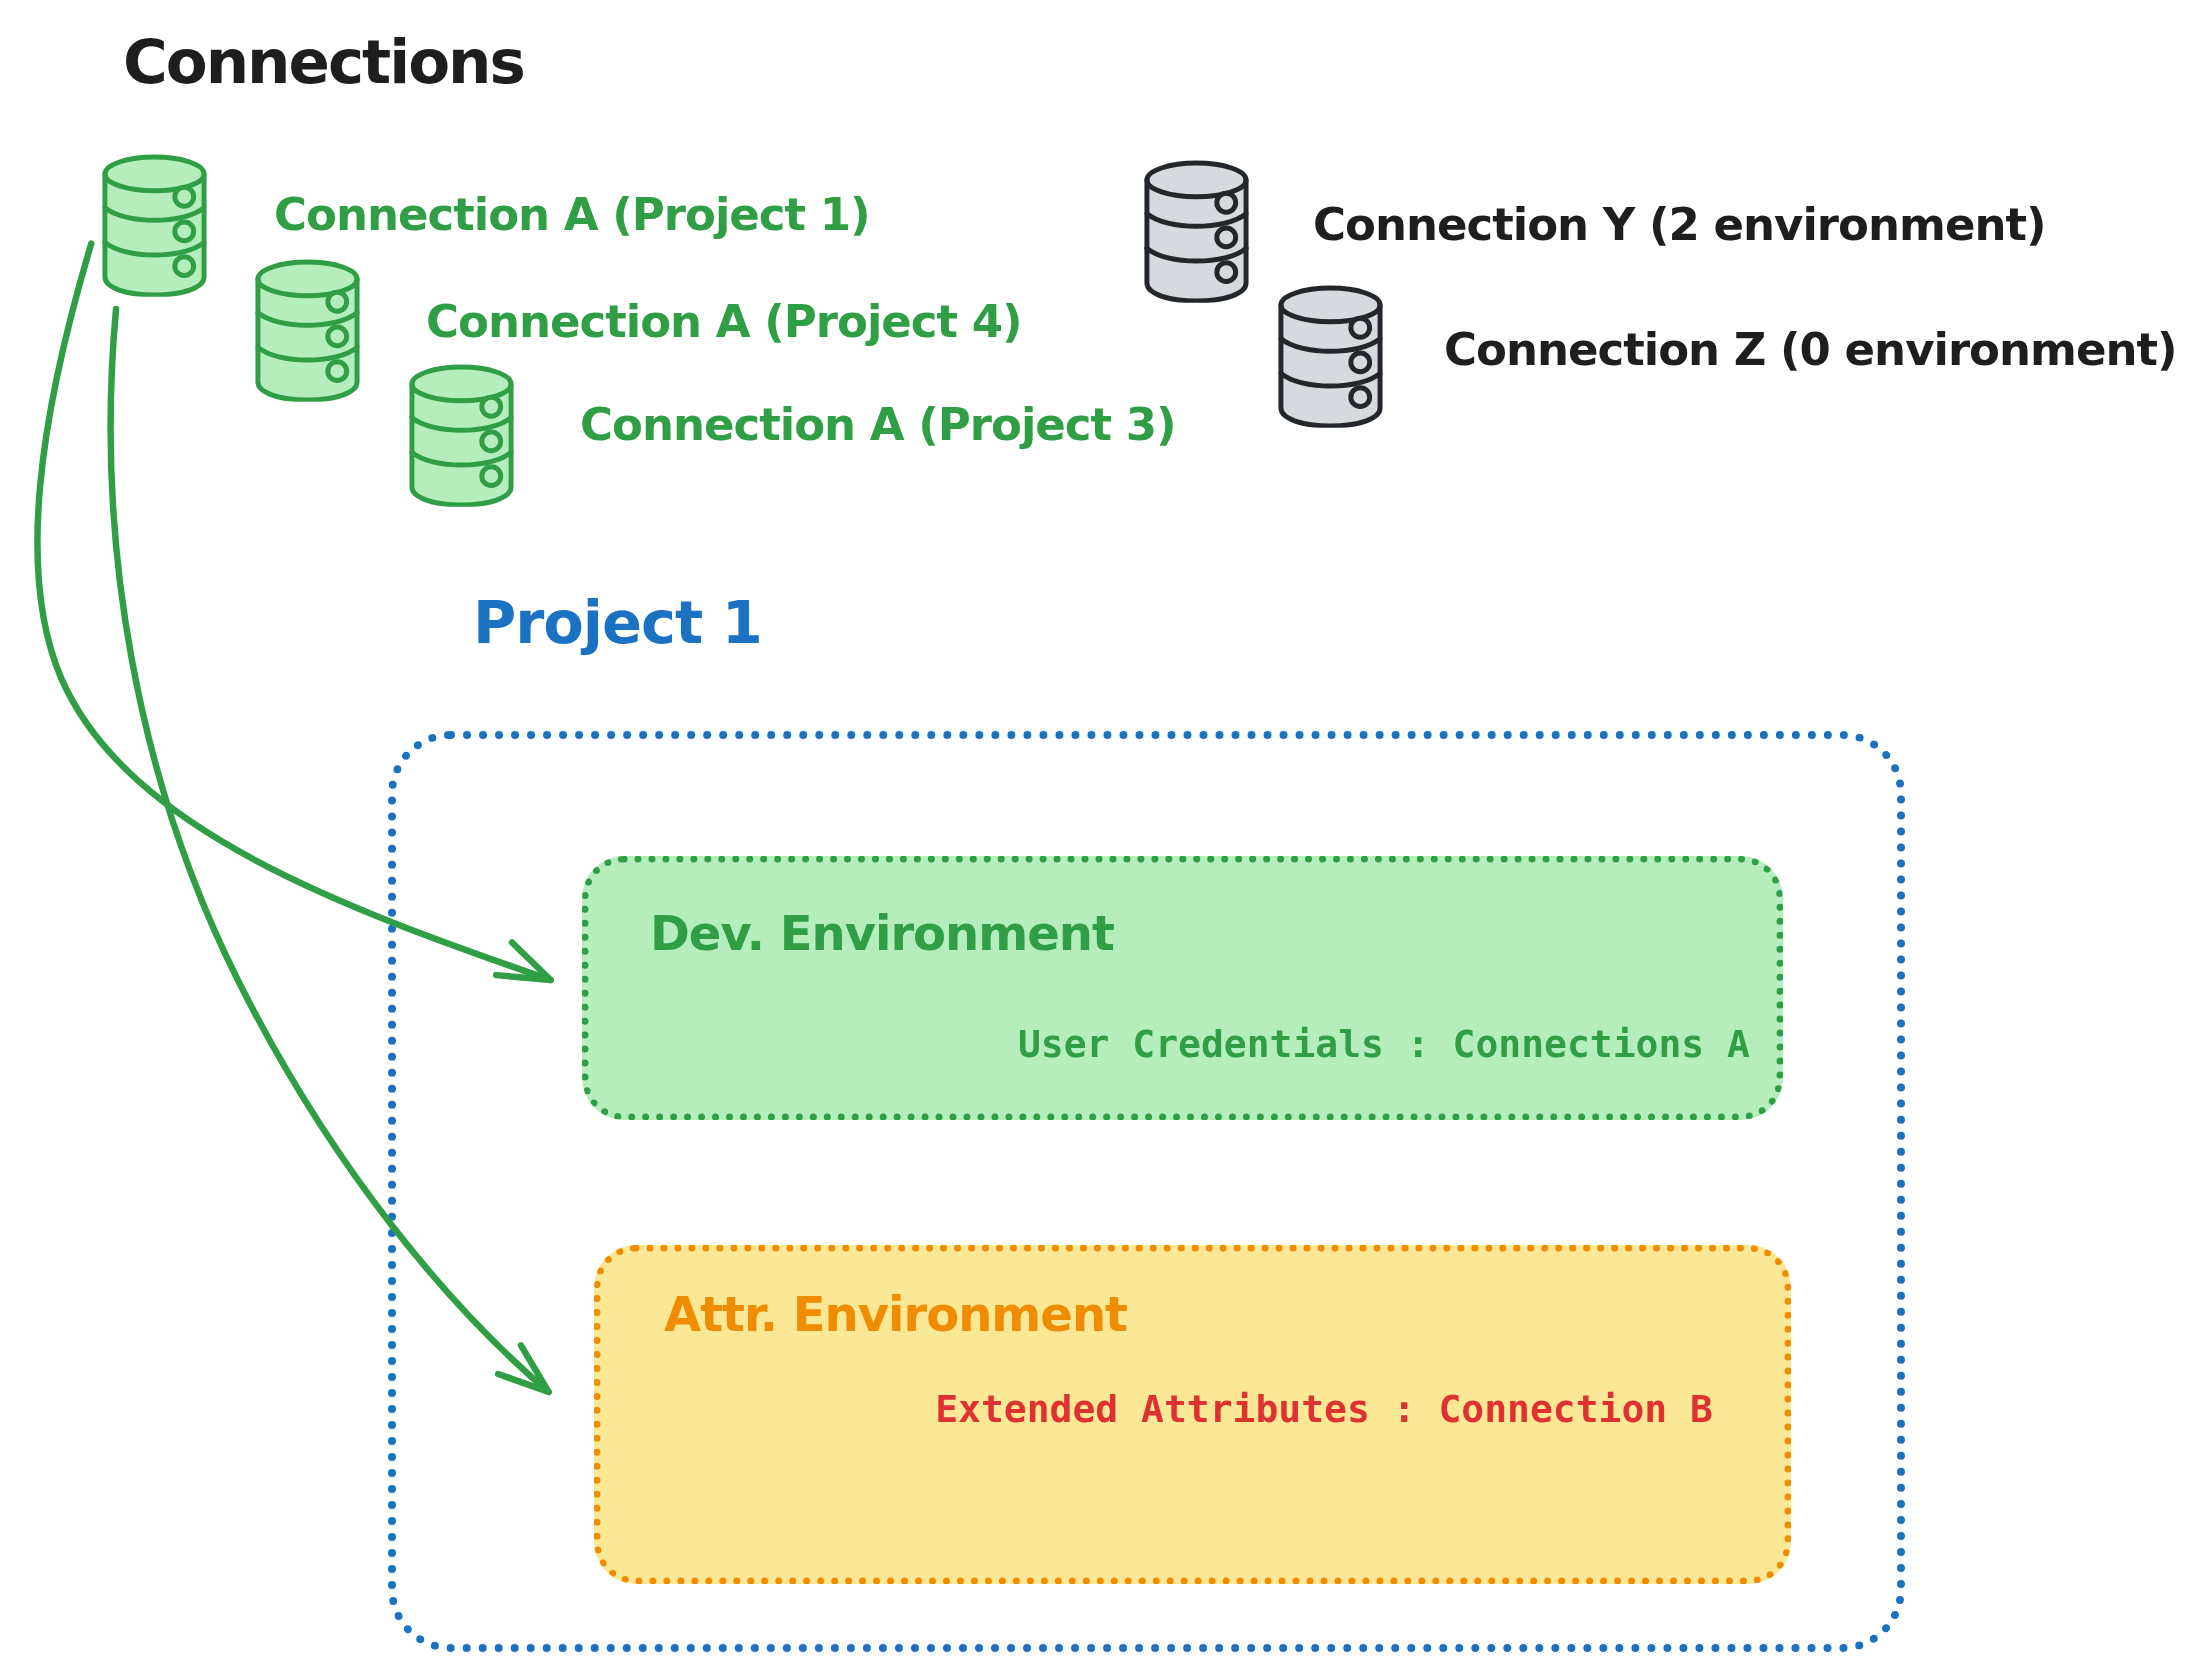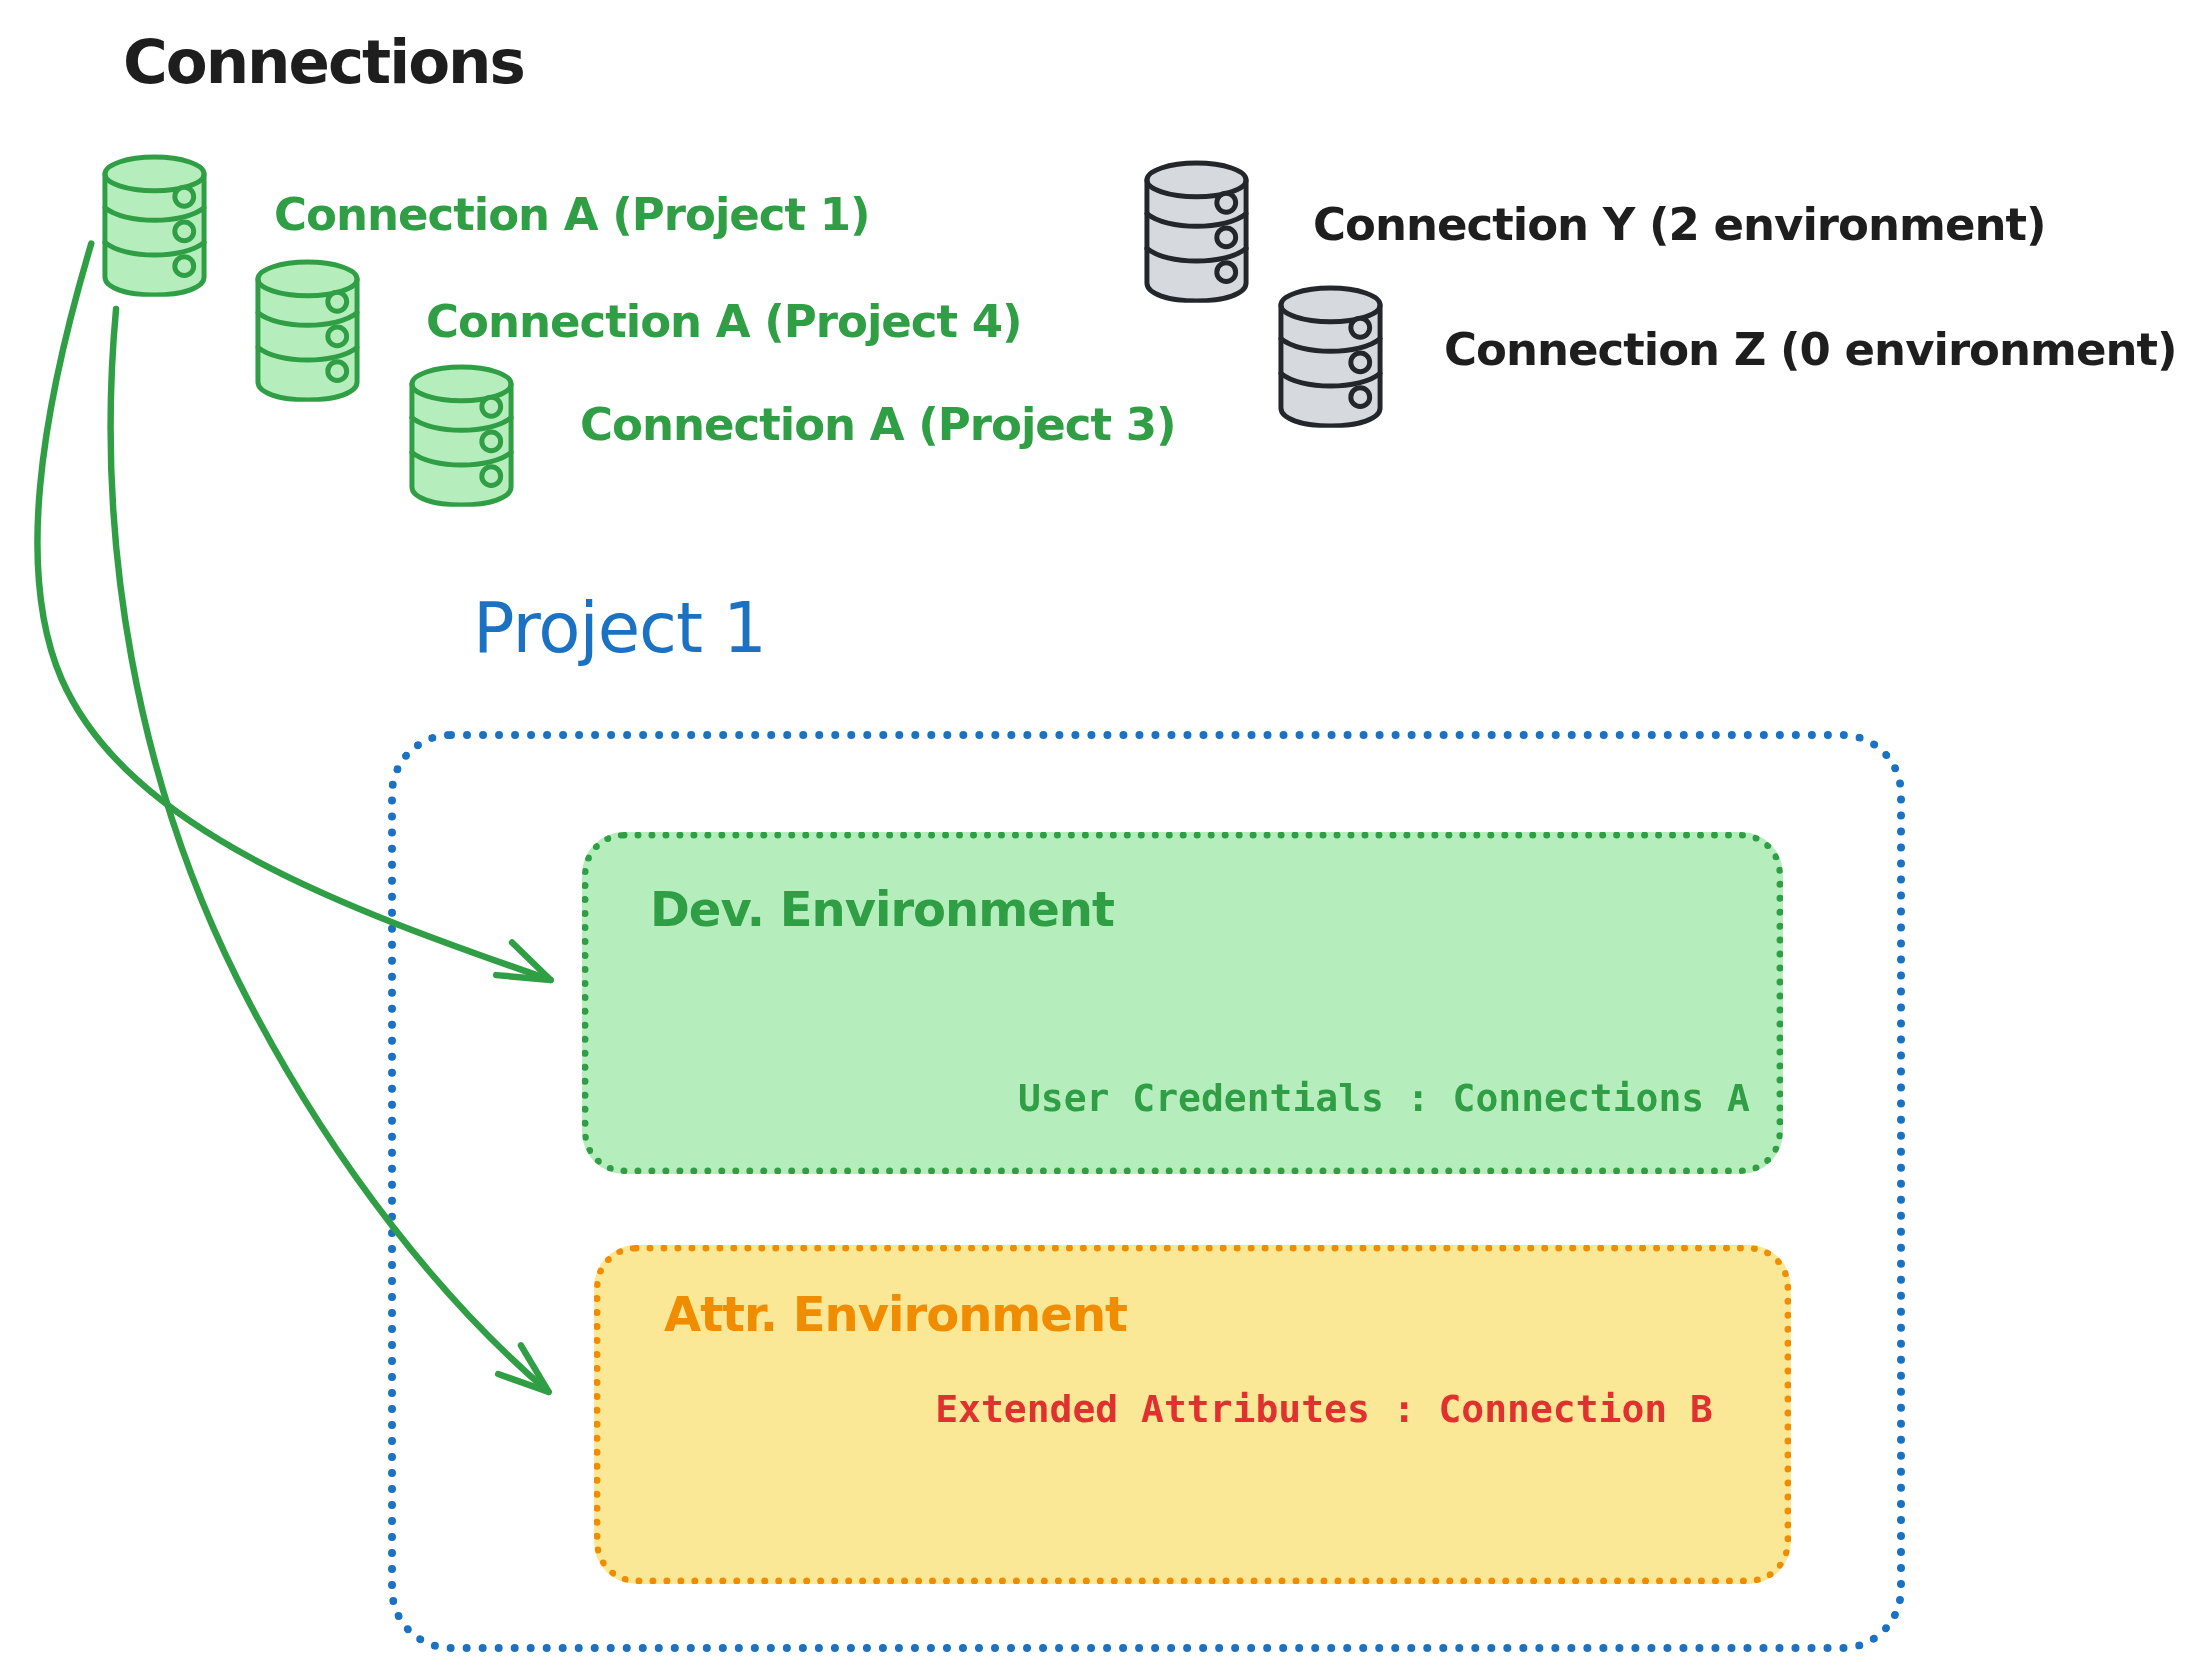--- a/index.html
+++ b/index.html
@@ -38,21 +38,21 @@
   .conn-label.green{color:var(--green-stroke);}
   .conn-label.black{color:var(--black-text);font-weight:600;}
   .label-a1{left:234px;top:188px;}
   .label-a2{left:386px;top:295px;}
   .label-a3{left:540px;top:398px;}
   .label-y{left:1273px;top:198px;}
   .label-z{left:1404px;top:323px;}
 
   .project-title{
     left:473px;top:588px;
-    font-size:69px;font-weight:400;letter-spacing:-1px;
+    font-size:59px;font-weight:700;letter-spacing:-1px;
     color:var(--blue-stroke);
   }
 
   
   .db{width:115px;height:147px;}
   .db-green{--db-fill:var(--green-fill);--db-stroke:var(--green-stroke);}
   .db-gray{--db-fill:var(--gray-fill);--db-stroke:var(--gray-stroke);}
   .db-a1{left:97px;top:150px;}
   .db-a2{left:250px;top:255px;}
   .db-a3{left:404px;top:360px;}
@@ -67,21 +67,21 @@
     border-radius:63px;
     background:transparent;
   }
 
   
   .env-box{
     box-sizing:border-box;
     border-radius:42px;
   }
   .dev-box{
-    left:582px;top:832px;width:1201px;height:342px;
+    left:582px;top:856px;width:1201px;height:264px;
     background:var(--green-fill);
     border:7px dotted var(--green-stroke);
   }
   .prod-box{
     left:594px;top:1245px;width:1197px;height:339px;
     background:var(--yellow-fill);
     border:7px dotted var(--orange-stroke);
   }
   .env-title{
     position:absolute;

